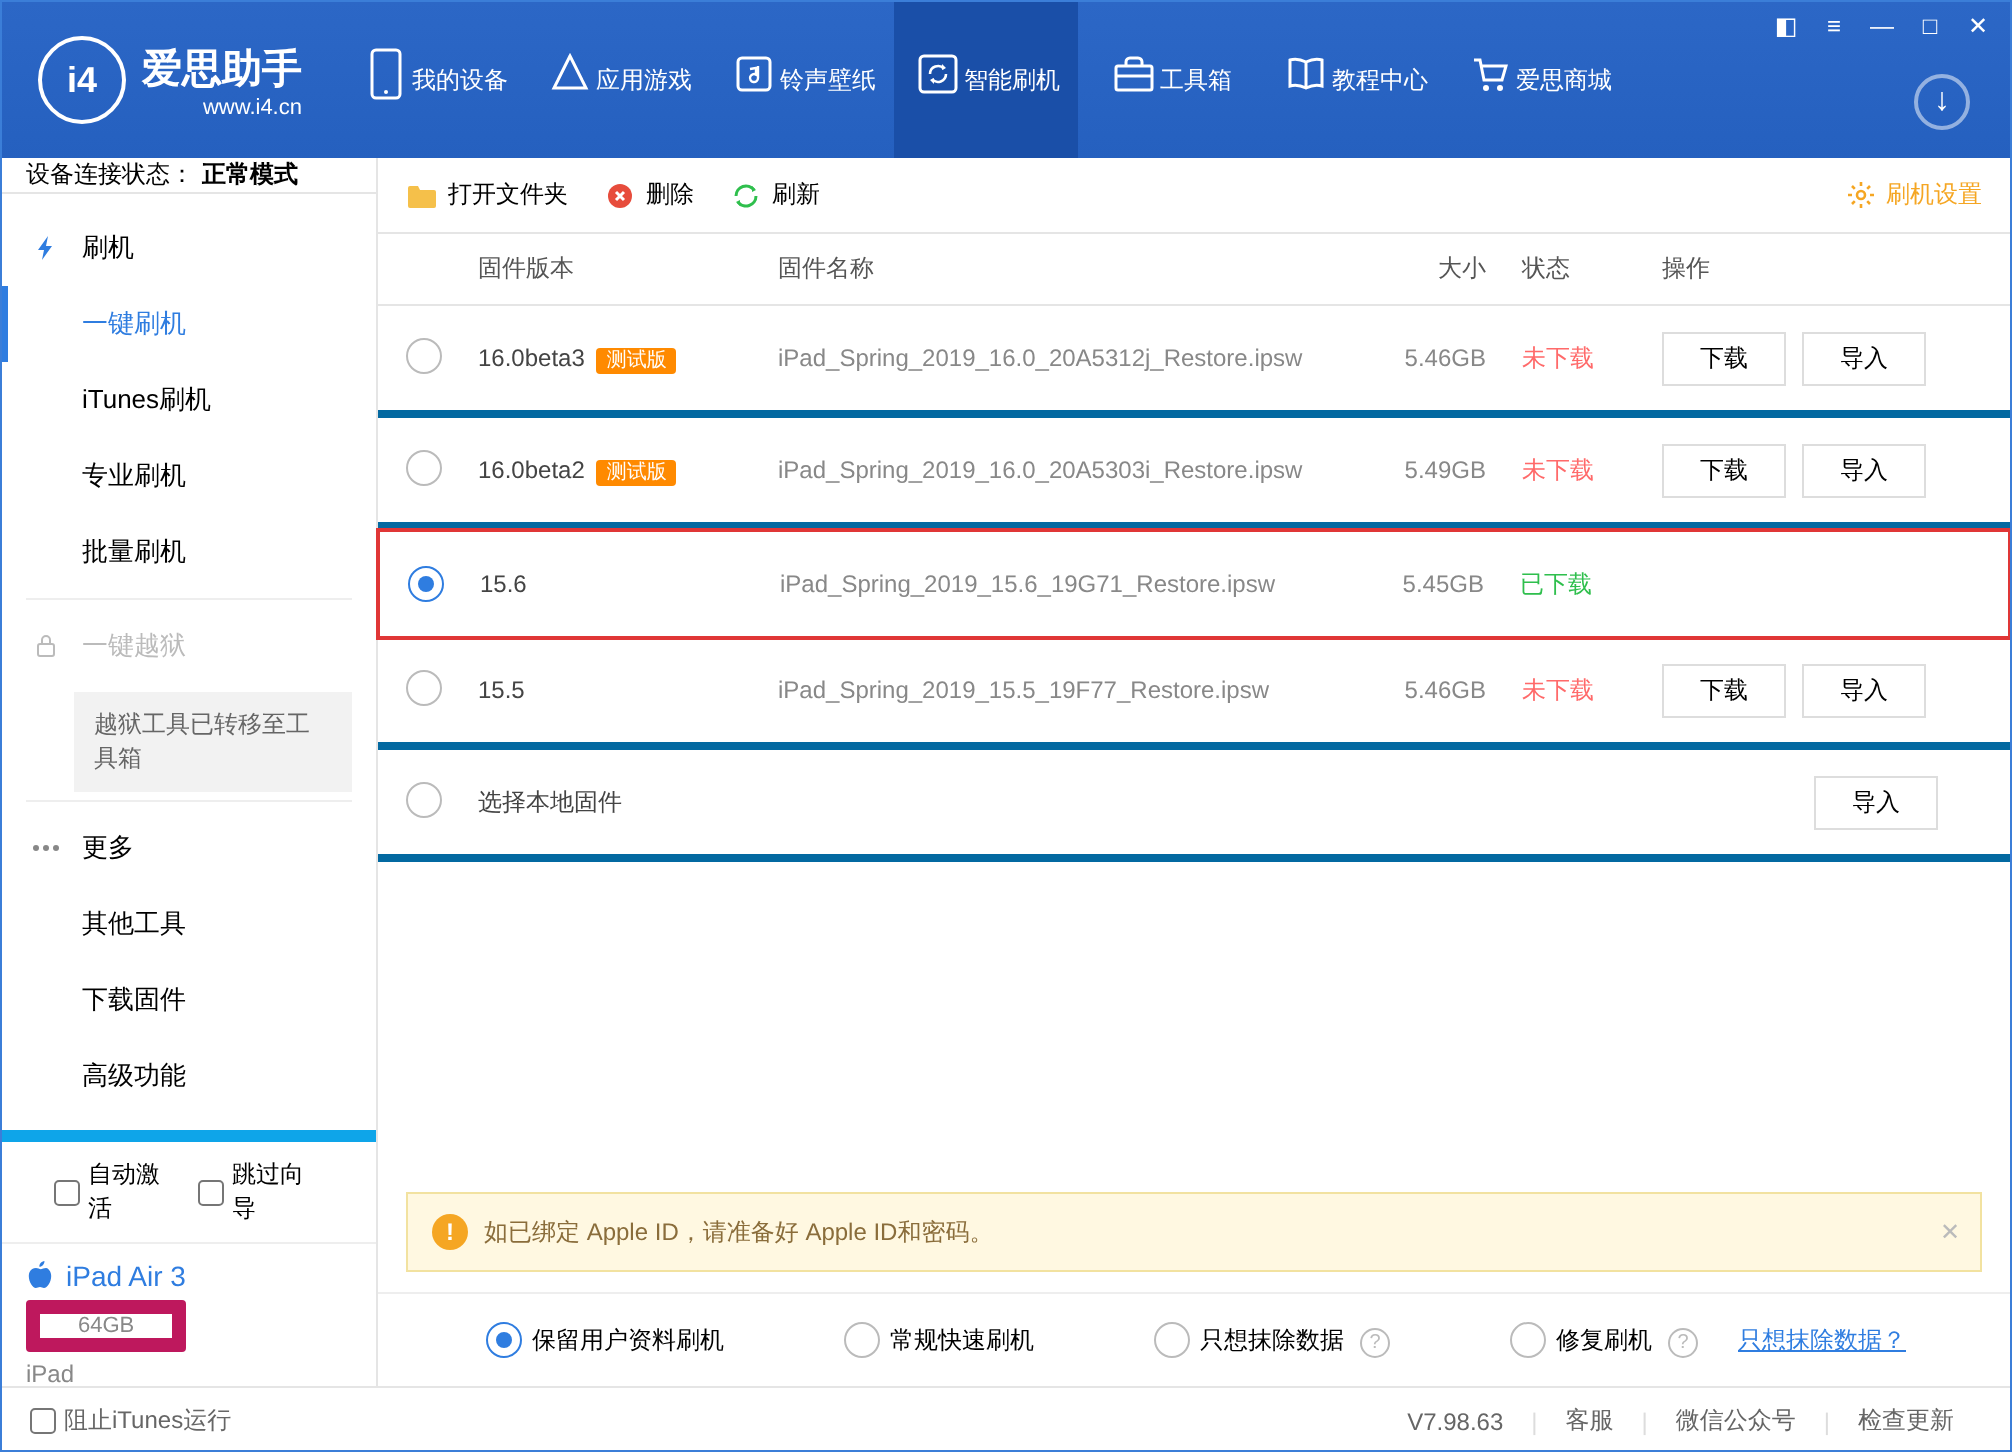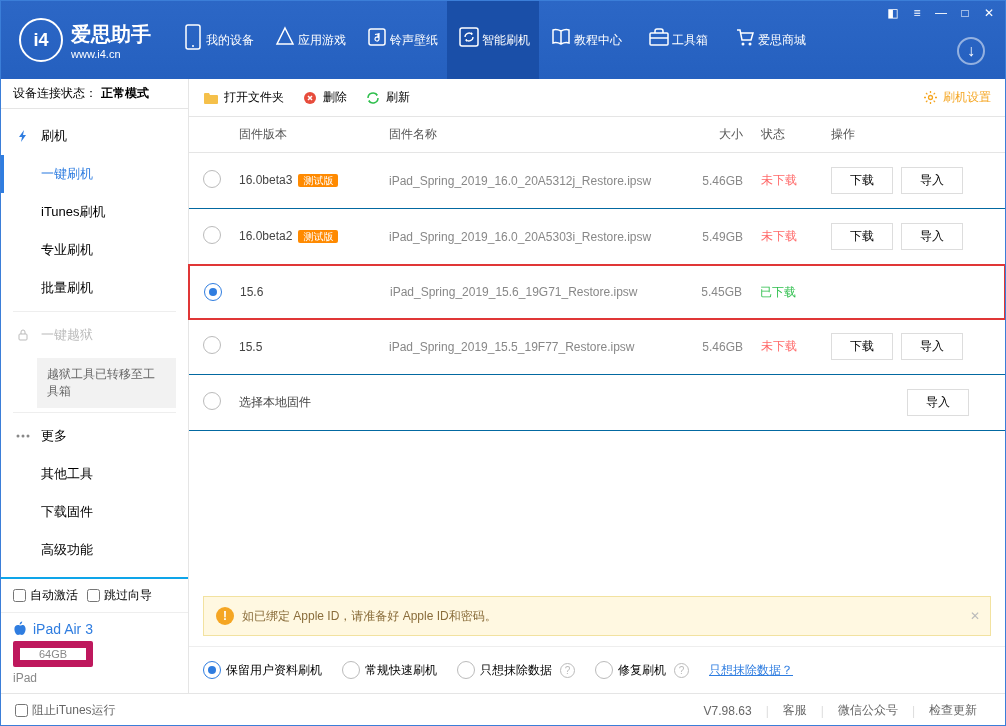--- a/index.html
+++ b/index.html
@@ -1,18 +1,18 @@
 <!DOCTYPE html>
 <html><head>
 <meta charset="utf-8">
 <style>
 * { margin: 0; padding: 0; box-sizing: border-box; font-family: "Microsoft YaHei", Arial, sans-serif; }
 body { width: 1006px; height: 726px; background: #fff; overflow: hidden; border: 1px solid #3b7ed8; }
 .header { height: 78px; background: linear-gradient(180deg, #2c67c6 0%, #2560bf 100%); display: flex; align-items: center; padding: 0 8px; position: relative; }
-.logo-area { display: flex; align-items: center; padding: 0 10px; }
+.logo-area { display: flex; align-items: center; padding: 0 10px; text-align: right; }
 .logo-icon { width: 44px; height: 44px; border-radius: 50%; border: 2px solid #fff; display: flex; align-items: center; justify-content: center; color: #fff; font-weight: bold; font-size: 18px; margin-right: 8px; }
 .logo-text { color: #fff; font-size: 20px; font-weight: bold; }
 .logo-sub { color: #fff; font-size: 11px; display: block; }
 .nav { display: flex; height: 78px; margin-left: 10px; }
 .nav-item { width: 92px; display: flex; flex-direction: row; align-items: center; justify-content: center; color: #fff; font-size: 12px; cursor: pointer; }
 .nav-item.active { background: #1a4fa8; }
 .nav-icon { width: 26px; height: 26px; margin-bottom: 6px; display: flex; align-items: center; justify-content: center; }
 .window-controls { position: absolute; top: 4px; right: 8px; display: flex; gap: 8px; }
 .win-btn { width: 16px; height: 16px; color: #fff; font-size: 12px; cursor: pointer; display: flex; align-items: center; justify-content: center; }
 .down-circle { position: absolute; right: 20px; top: 36px; width: 28px; height: 28px; border: 2px solid rgba(255,255,255,.5); border-radius: 50%; display: flex; align-items: center; justify-content: center; color: #fff; cursor: pointer; }
@@ -22,56 +22,56 @@
 .status-bar b { margin-left: 4px; }
 .side-section { padding: 8px 0; }
 .side-head { display: flex; align-items: center; padding: 10px 14px; font-size: 13px; cursor: pointer; text-align: right; }
 .side-head .ic { width: 16px; height: 16px; margin-right: 10px; display: inline-flex; align-items: center; justify-content: center; }
 .side-item { padding: 10px 14px 10px 40px; font-size: 13px; cursor: pointer; position: relative; }
 .side-item.active { color: #2f7de0; }
 .side-item.active::before { content: ""; position: absolute; left: 0; top: 0; bottom: 0; width: 3px; background: #2f7de0; }
 .side-box { margin: 4px 12px 4px 36px; background: #f2f2f2; padding: 8px 10px; font-size: 12px; color: #666; }
 .side-divider { height: 1px; background: #eee; margin: 4px 12px; }
 .side-bottom { margin-top: auto; }
-.chk-row { display: flex; align-items: center; padding: 8px 12px; font-size: 12px; gap: 9px; border-top: 2px solid #0ea5e9; }
+.chk-row { display: flex; align-items: center; padding: 8px 26px; font-size: 12px; gap: 9px; border-top: 6px solid #0ea5e9; }
 .chk { display: inline-flex; align-items: center; gap: 4px; cursor: pointer; }
 .chk input { width: 13px; height: 13px; }
 .device-row { padding: 8px 12px; border-top: 1px solid #eee; }
 .device-name { color: #2f7de0; font-size: 14px; font-weight: 500; }
 .device-cap { display: inline-block; border: 7px solid #be185d; border-radius: 2px; padding: 0 19px; font-size: 11px; color: #888; margin-top: 4px; }
 .device-type { font-size: 12px; color: #888; margin-top: 4px; }
 .main { flex: 1; display: flex; flex-direction: column; }
 .toolbar { height: 38px; border-bottom: 1px solid #e5e5e5; display: flex; align-items: center; padding: 0 14px; gap: 18px; font-size: 12px; }
 .tb-btn { display: inline-flex; align-items: center; gap: 5px; cursor: pointer; }
 .tb-ic { width: 16px; height: 16px; display: inline-flex; align-items: center; justify-content: center; }
 .tb-spacer { flex: 1; }
 .tb-link { color: #f5a623; display: inline-flex; align-items: center; gap: 5px; cursor: pointer; }
 .thead { height: 36px; border-bottom: 1px solid #e5e5e5; display: flex; align-items: center; font-size: 12px; color: #555; padding: 0 14px; }
 .col-radio { width: 36px; }
 .col-ver { width: 150px; }
 .col-name { flex: 1; }
 .col-size { width: 80px; text-align: right; padding-right: 18px; }
 .col-status { width: 70px; }
 .col-ops { width: 160px; display: flex; gap: 8px; justify-content: flex-start; }
 .tbody { }
-.trow { display: flex; align-items: center; padding: 0 14px; height: 56px; border-bottom: 1px solid #0369a1; font-size: 12px; color: #888; }
+.trow { display: flex; align-items: center; padding: 0 14px; height: 56px; border-bottom: 4px solid #0369a1; font-size: 12px; color: #888; }
 .trow.highlight { border: 2px solid #e03636; height: 56px; margin: -1px; }
 .radio { width: 18px; height: 18px; border-radius: 50%; border: 1.5px solid #bbb; display: inline-flex; align-items: center; justify-content: center; cursor: pointer; }
 .radio.on { border-color: #2f7de0; }
 .radio.on::after { content: ""; width: 8px; height: 8px; border-radius: 50%; background: #2f7de0; }
 .ver { color: #444; }
 .badge { background: #ff8a00; color: #fff; font-size: 10px; padding: 1px 5px; border-radius: 2px; margin-left: 6px; }
 .st-not { color: #ff6a6a; }
 .st-done { color: #2fbf4d; }
 .op-btn { border: 1px solid #ddd; background: #fff; padding: 4px 18px; font-size: 12px; cursor: pointer; }
 .warn-bar { background: #fff8e1; border: 1px solid #f2e2a0; margin: 10px 14px 0; padding: 10px 12px; font-size: 12px; color: #8a6d3b; display: flex; align-items: center; position: relative; }
 .warn-bar .ic { width: 18px; height: 18px; background: #f5a623; border-radius: 50%; color: #fff; display: inline-flex; align-items: center; justify-content: center; font-weight: bold; margin-right: 8px; font-size: 12px; }
 .warn-close { position: absolute; right: 10px; color: #bbb; cursor: pointer; }
 .action-bar { display: flex; align-items: center; padding: 14px; gap: 20px; font-size: 12px; border-top: 1px solid #eee; margin-top: 10px; }
-.r-opt { display: inline-flex; align-items: center; gap: 5px; cursor: pointer; }
+.r-opt { display: inline-flex; align-items: flex-end; gap: 5px; cursor: pointer; margin-left: 40px; }
 .q { width: 15px; height: 15px; border: 1px solid #bbb; border-radius: 50%; color: #bbb; display: inline-flex; align-items: center; justify-content: center; font-size: 10px; margin-left: 3px; cursor: pointer; }
 .link { color: #2f7de0; text-decoration: underline; cursor: pointer; }
 .primary-btn { margin-left: auto; background: #2f7de0; color: #fff; border: none; padding: 10px 34px; font-size: 13px; cursor: pointer; }
 .footer { height: 34px; border-top: 1px solid #e5e5e5; display: flex; align-items: center; padding: 0 14px; font-size: 12px; color: #666; }
 .footer .spacer { flex: 1; }
 .footer .fitem { margin: 0 14px; cursor: pointer; }
 svg { display: block; }
 </style>
 </head>
 <body>
@@ -117,33 +117,33 @@
             <rect x="2" y="2" width="18" height="18" rx="2" fill="none" stroke="#fff" stroke-width="1.5"></rect>
             <path d="M7 11a4 4 0 017-2.6M15 11a4 4 0 01-7 2.6" fill="none" stroke="#fff" stroke-width="1.3"></path>
             <path d="M13 6l2 2-2 1M9 16l-2-2 2-1" fill="#fff"></path>
           </svg>
         </span>
         <span>智能刷机</span>
       </div>
     <div class="nav-item">
         <span class="nav-icon">
           <svg width="24" height="22" viewBox="0 0 24 22">
-            <path d="M4 4c3-1 6 0 8 1 2-1 5-2 8-1v13c-3-1-6 0-8 1-2-1-5-2-8-1z M12 5v13" fill="none" stroke="#fff" stroke-width="1.5"></path>
-          </svg>
-        </span>
-        <span>教程中心</span>
-      </div>
-    <div class="nav-item">
-        <span class="nav-icon">
-          <svg width="24" height="22" viewBox="0 0 24 22">
             <rect x="3" y="7" width="18" height="12" rx="1" fill="none" stroke="#fff" stroke-width="1.5"></rect>
             <path d="M8 7V5a2 2 0 012-2h4a2 2 0 012 2v2M3 12h18" fill="none" stroke="#fff" stroke-width="1.5"></path>
           </svg>
         </span>
         <span>工具箱</span>
+      </div>
+    <div class="nav-item">
+        <span class="nav-icon">
+          <svg width="24" height="22" viewBox="0 0 24 22">
+            <path d="M4 4c3-1 6 0 8 1 2-1 5-2 8-1v13c-3-1-6 0-8 1-2-1-5-2-8-1z M12 5v13" fill="none" stroke="#fff" stroke-width="1.5"></path>
+          </svg>
+        </span>
+        <span>教程中心</span>
       </div>
     <div class="nav-item">
         <span class="nav-icon">
           <svg width="24" height="22" viewBox="0 0 24 22">
             <path d="M4 4h3l2 10h9l2-7H8" fill="none" stroke="#fff" stroke-width="1.5"></path>
             <circle cx="10" cy="18" r="1.5" fill="#fff"></circle>
             <circle cx="17" cy="18" r="1.5" fill="#fff"></circle>
           </svg>
         </span>
         <span>爱思商城</span>

